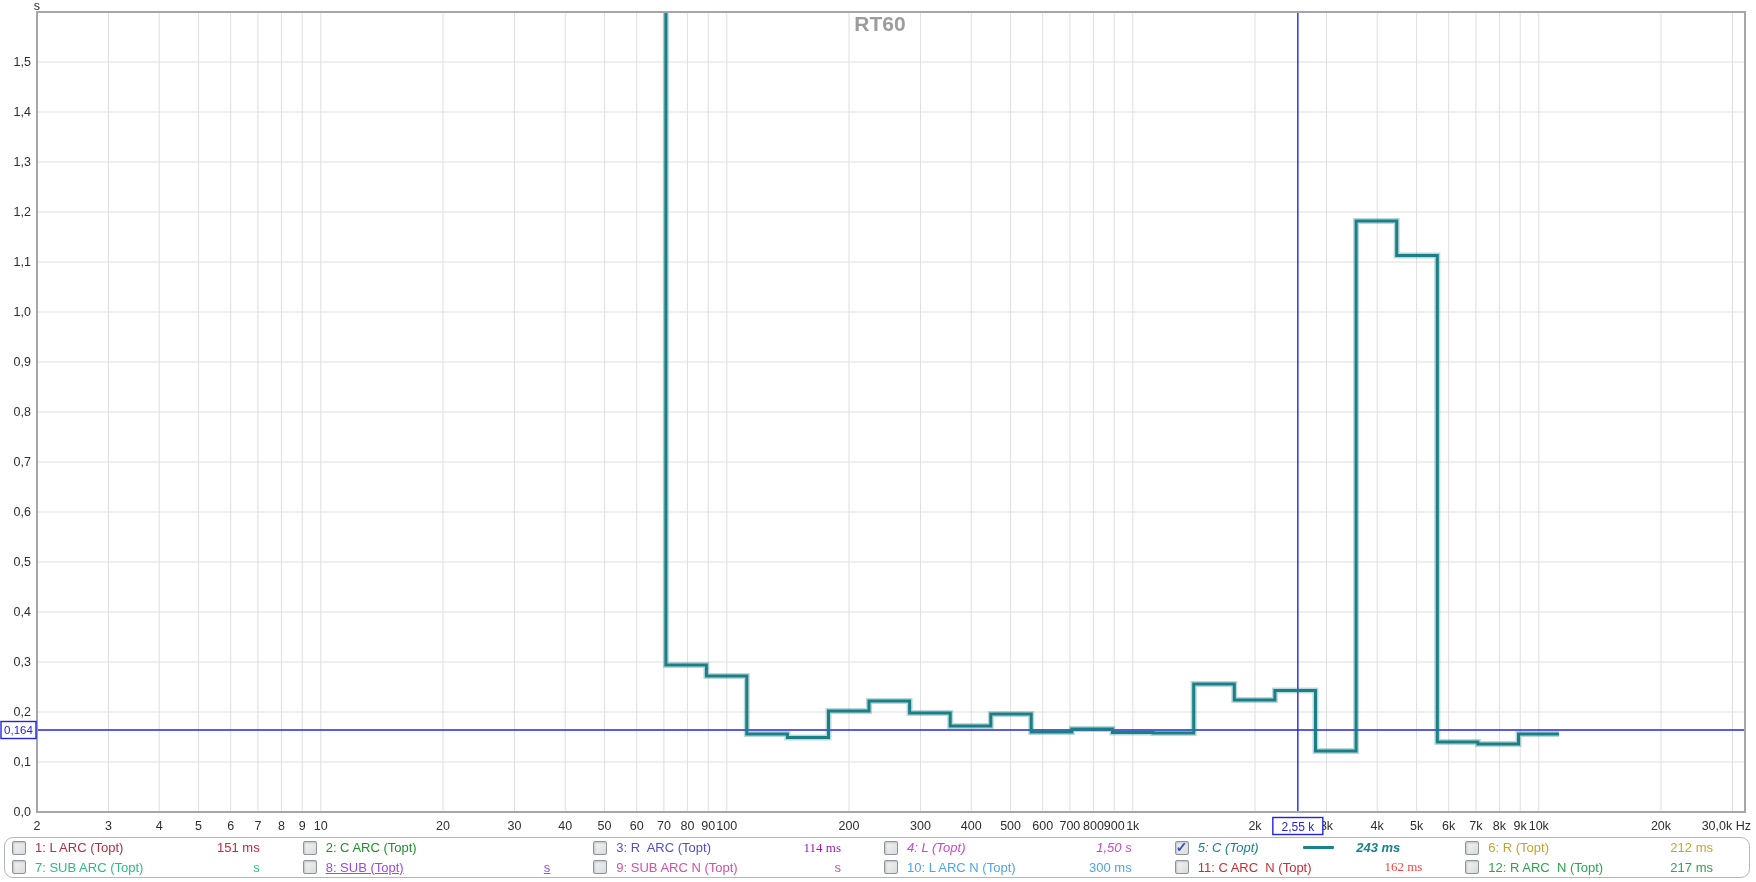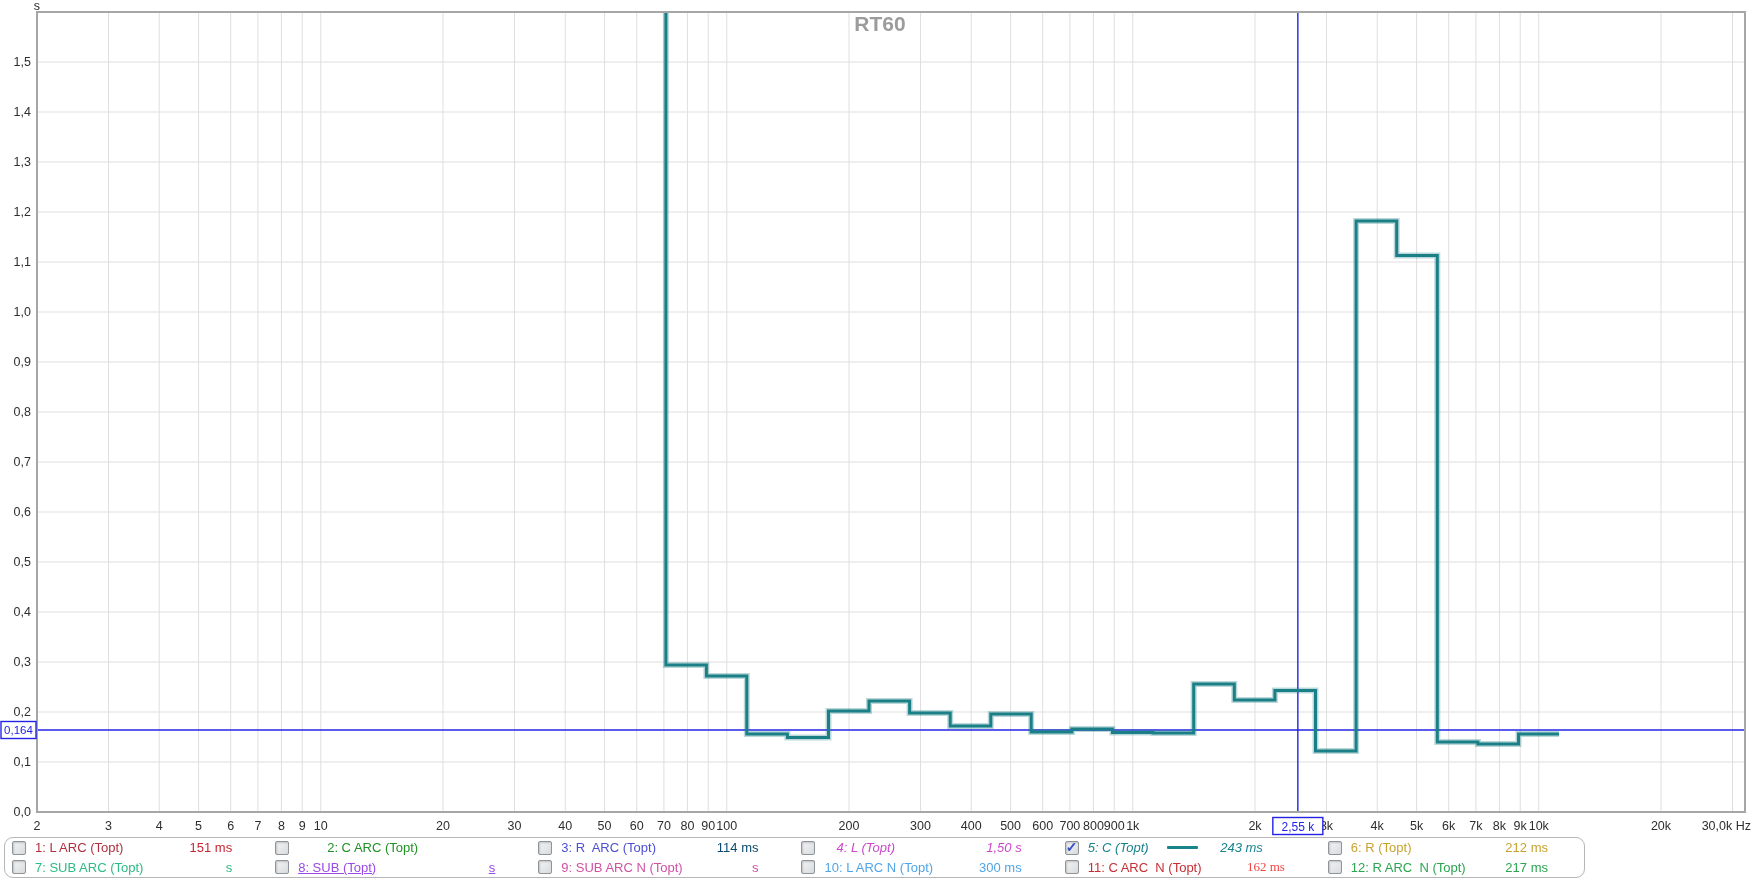--- a/index.html
+++ b/index.html
@@ -2,21 +2,21 @@
 <html><head>
 <meta charset="utf-8">
 <style>
   html,body{margin:0;padding:0;background:#fff;}
   .stage{
     position:relative;width:1756px;height:882px;background:#fff;overflow:hidden;
     font-family:"Liberation Sans", sans-serif;
   }
   #chart{position:absolute;left:0;top:0;}
   .legend{
-    position:absolute;left:4px;top:837px;width:1581px;height:41px;
+    position:absolute;left:4px;top:837px;width:1746px;height:41px;
     border:1.5px solid #b6b6b6;border-radius:9px;background:#fff;
     display:grid;grid-template-columns:repeat(6,1fr);grid-template-rows:1fr 1fr;
     grid-auto-flow:row;box-sizing:border-box;
   }
   .lcell{
     display:flex;align-items:center;padding:0 36px 0 7px;overflow:hidden;
     font-size:13px;white-space:pre;
   }
   .lcell .cb{
     width:14px;height:14px;box-sizing:border-box;border:1px solid #8f9499;
@@ -170,24 +170,24 @@
         <rect x="1" y="721.5" width="35" height="17" fill="#ffffff" stroke="#2323e6" stroke-width="1.4"></rect>
         <text x="18.5" y="734" text-anchor="middle" font-size="11.5px" fill="#2323e6">0,164</text>
       </g>
       <g>
         <rect x="1272.8371350166094" y="817.5" width="50" height="17" fill="#ffffff" stroke="#2323e6" stroke-width="1.4"></rect>
         <text x="1297.8371350166094" y="830.5" text-anchor="middle" font-size="12px" fill="#2323e6">2,55 k</text>
       </g>
     </svg>
   <div id="legend" class="legend">
       <div class="lcell" style="color: rgb(176, 48, 64);"><span class="cb"></span><span class="lab">1: L ARC (Topt)</span><span class="val" style="color: rgb(203, 36, 51); text-align: right;">151 ms</span></div>
-      <div class="lcell" style="color: rgb(31, 145, 37); gap: 29px;"><span class="cb"></span><span class="lab">2: C ARC (Topt)</span><span class="val" style="color: rgb(31, 145, 37); margin-top: 36px;">1,54 s</span></div>
-      <div class="lcell" style="color: rgb(77, 79, 210); align-items: center;"><span class="cb"></span><span class="lab">3: R  ARC (Topt)</span><span class="val" style="color: #0c4a6e;">114 ms</span></div>
-      <div class="lcell italic" style="color: rgb(203, 72, 203); gap: 12px;"><span class="cb"></span><span class="lab">4: L (Topt)</span><span class="val" style="color: rgb(203, 72, 203);">1,50 s</span></div>
-      <div class="lcell italic" style="color: rgb(23, 131, 138); padding-right: 58px;"><span class="cb"><span class="tick">✓</span></span><span class="lab">5: C (Topt)</span><span class="sample" style="background: rgb(23, 131, 138);"></span><span class="val after-sample" style="color: rgb(23, 131, 138);">243 ms</span></div>
+      <div class="lcell" style="color: rgb(31, 145, 37);"><span class="cb"></span><span class="lab">2: C ARC (Topt)</span><span class="val" style="color: rgb(31, 145, 37); margin-top: 36px;">1,54 s</span></div>
+      <div class="lcell" style="color: rgb(77, 79, 210); align-items: center;"><span class="cb"></span><span class="lab">3: R  ARC (Topt)</span><span class="val" style="color: #a21caf; font-family: Liberation Serif, serif;">114 ms</span></div>
+      <div class="lcell italic" style="color: rgb(203, 72, 203);"><span class="cb"></span><span class="lab">4: L (Topt)</span><span class="val" style="color: rgb(203, 72, 203);">1,50 s</span></div>
+      <div class="lcell italic" style="color: rgb(23, 131, 138); padding-right: 58px;"><span class="cb"><span class="tick">✓</span></span><span class="lab">5: C (Topt)</span><span class="sample" style="background: rgb(23, 131, 138);"></span><span class="val after-sample" style="color: rgb(23, 131, 138); font-weight: bold;">243 ms</span></div>
       <div class="lcell" style="color: rgb(199, 163, 46);"><span class="cb"></span><span class="lab">6: R (Topt)</span><span class="val" style="color: rgb(199, 163, 46);">212 ms</span></div>
       <div class="lcell" style="color: rgb(45, 187, 132);"><span class="cb"></span><span class="lab">7: SUB ARC (Topt)</span><span class="val" style="color: rgb(45, 187, 132);">s</span></div>
       <div class="lcell" style="color: rgb(154, 74, 230); text-decoration: underline;"><span class="cb"></span><span class="lab">8: SUB (Topt)</span><span class="val" style="color: rgb(154, 74, 230);">s</span></div>
       <div class="lcell" style="color: rgb(208, 82, 164); text-align: right;"><span class="cb"></span><span class="lab">9: SUB ARC N (Topt)</span><span class="val" style="color: rgb(208, 82, 164);">s</span></div>
       <div class="lcell" style="color: rgb(79, 165, 232);"><span class="cb"></span><span class="lab">10: L ARC N (Topt)</span><span class="val" style="color: rgb(79, 165, 232);">300 ms</span></div>
       <div class="lcell" style="color: rgb(197, 47, 53);"><span class="cb"></span><span class="lab">11: C ARC  N (Topt)</span><span class="val" style="color: #ef4444; font-family: Liberation Serif, serif;">162 ms</span></div>
       <div class="lcell" style="color: rgb(43, 165, 80);"><span class="cb"></span><span class="lab">12: R ARC  N (Topt)</span><span class="val" style="color: rgb(43, 165, 80);">217 ms</span></div>
     </div>
 </div>
 

